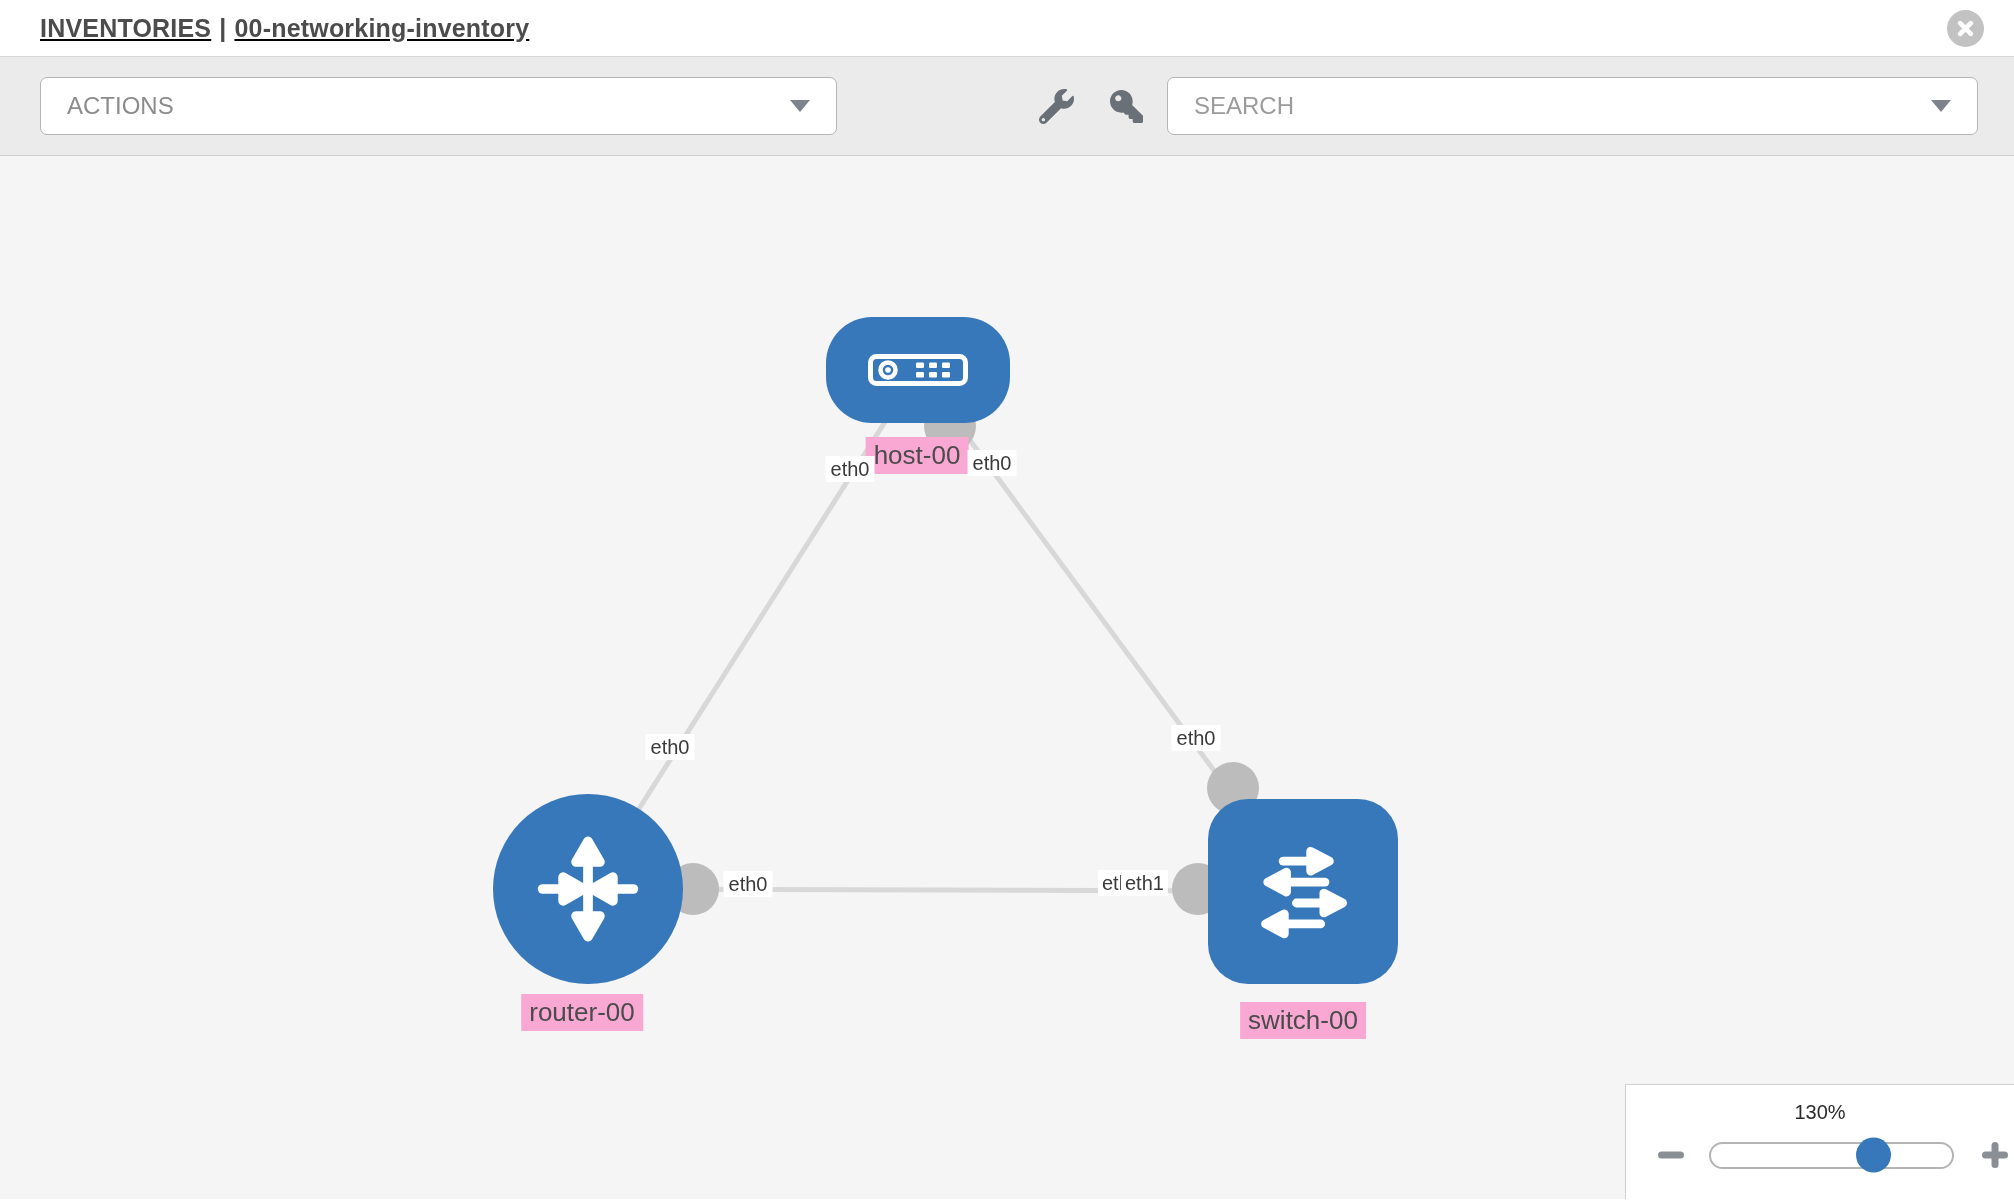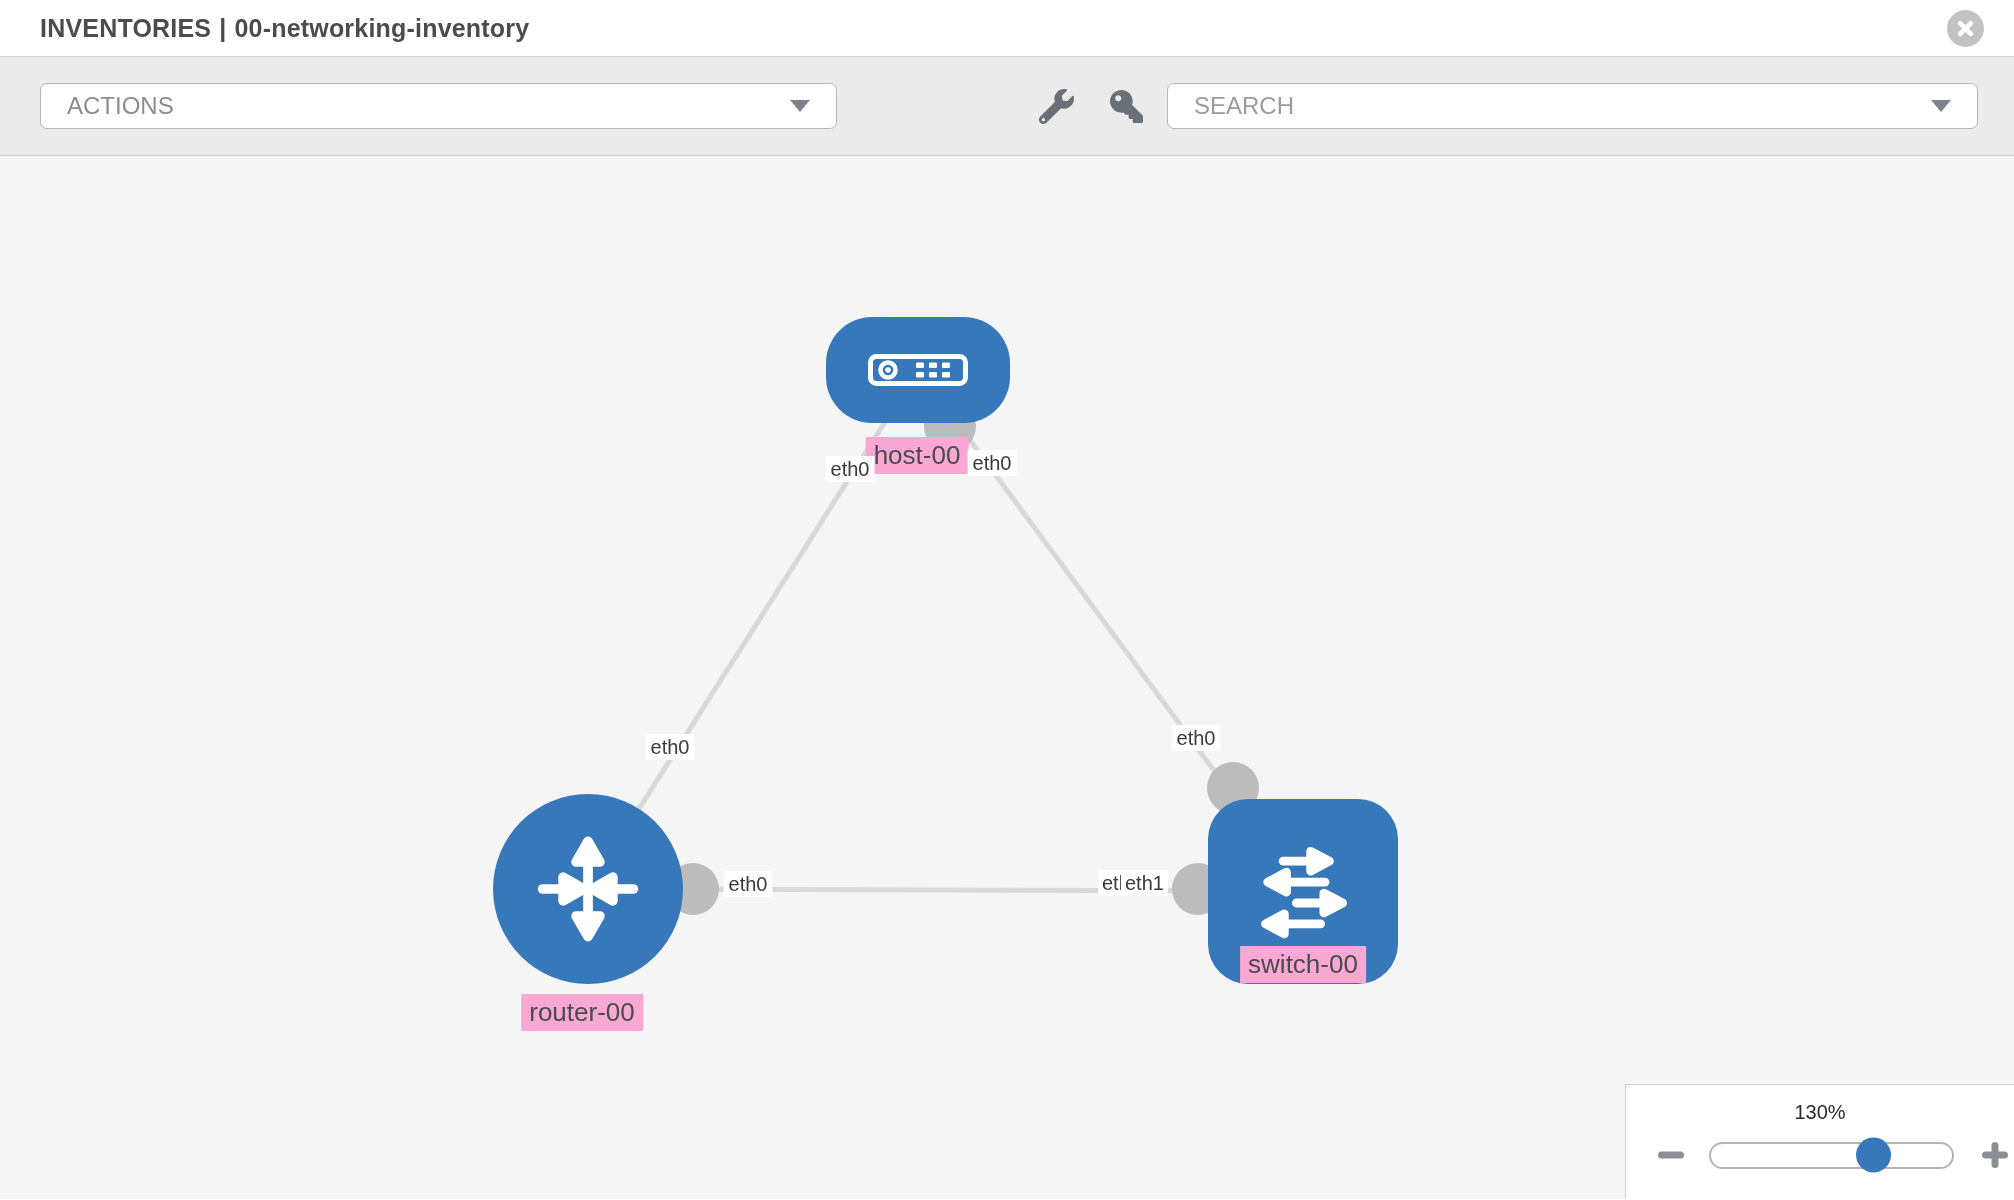--- a/index.html
+++ b/index.html
@@ -2,37 +2,37 @@
 <html><head>
 <meta charset="utf-8">
 <style>
   * { box-sizing: border-box; margin: 0; padding: 0; }
   html, body { width: 2014px; height: 1200px; overflow: hidden; }
   body { font-family: "Liberation Sans", sans-serif; background: #ffffff; }
 
   
   .header {
     height: 57px; background: #ffffff; display: flex; align-items: center;
-    padding: 0 30px 0 40px; border-bottom: 1px solid #d7d7d7;
+    padding: 0 30px 0 40px; border-bottom: 1px solid #d7d7d7; text-decoration: underline;
   }
   .title { font-size: 25px; font-weight: 700; color: #4c4c4c; letter-spacing: 0.2px; }
   .title .sep { margin: 0 8px; font-weight: 700; color: #4c4c4c; }
   .close-btn {
     margin-left: auto; width: 37px; height: 37px; border-radius: 50%;
     background: #c2c2c2; display: flex; align-items: center; justify-content: center;
     cursor: pointer; flex: none;
   }
 
   
   .toolbar {
     height: 99px; background: #ebebeb; border-bottom: 1px solid #d0d0d0;
     display: flex; align-items: center; padding: 0 36px 0 40px;
   }
   .select-box {
-    height: 46px; background: #fff; border: 1px solid #b5b5b5; border-radius: 7px;
+    height: 58px; background: #fff; border: 1px solid #b5b5b5; border-radius: 7px;
     display: flex; align-items: center; justify-content: space-between;
     padding: 0 26px; font-size: 24px; cursor: pointer;
   }
   .actions-box { width: 797px; color: #8c8c8c; }
   .search-box  { flex: 1; color: #9b9b9b; margin-left: 18px; }
   .caret-down {
     width: 0; height: 0; border-left: 10px solid transparent;
     border-right: 10px solid transparent; border-top: 12px solid #7d838c;
   }
   .tool-icon-btn {
@@ -52,21 +52,21 @@
   .node-host   { left: 826px; top: 161px; width: 184px; height: 106px; background: #3778ba; border-radius: 46px; }
   .node-router { left: 493px; top: 638px; width: 190px; height: 190px; background: #3778ba; border-radius: 50%; }
   .node-switch { left: 1208px; top: 643px; width: 190px; height: 185px; background: #3778ba; border-radius: 40px; }
 
   .node-label {
     position: absolute; transform: translateX(-50%); background: #f9a8d4;
     color: #4b4b4b; font-size: 26px; padding: 3px 8px; white-space: nowrap;
   }
   .label-host   { left: 917px; top: 281px; }
   .label-router { left: 582px; top: 838px; }
-  .label-switch { left: 1303px; top: 790px; }
+  .label-switch { left: 1303px; top: 846px; }
 
   .iface-label {
     position: absolute; transform: translate(-50%, -50%); background: #ffffff;
     color: #3a3a3a; font-size: 20px; padding: 2px 5px; white-space: nowrap; line-height: 1.1;
   }
   .if-host-left    { left: 850px;  top: 313px; }
   .if-host-right   { left: 992px;  top: 307px; }
   .if-router-top   { left: 670px;  top: 591px; }
   .if-router-right { left: 748px;  top: 728px; }
   .if-switch-top   { left: 1196px; top: 582px; }

